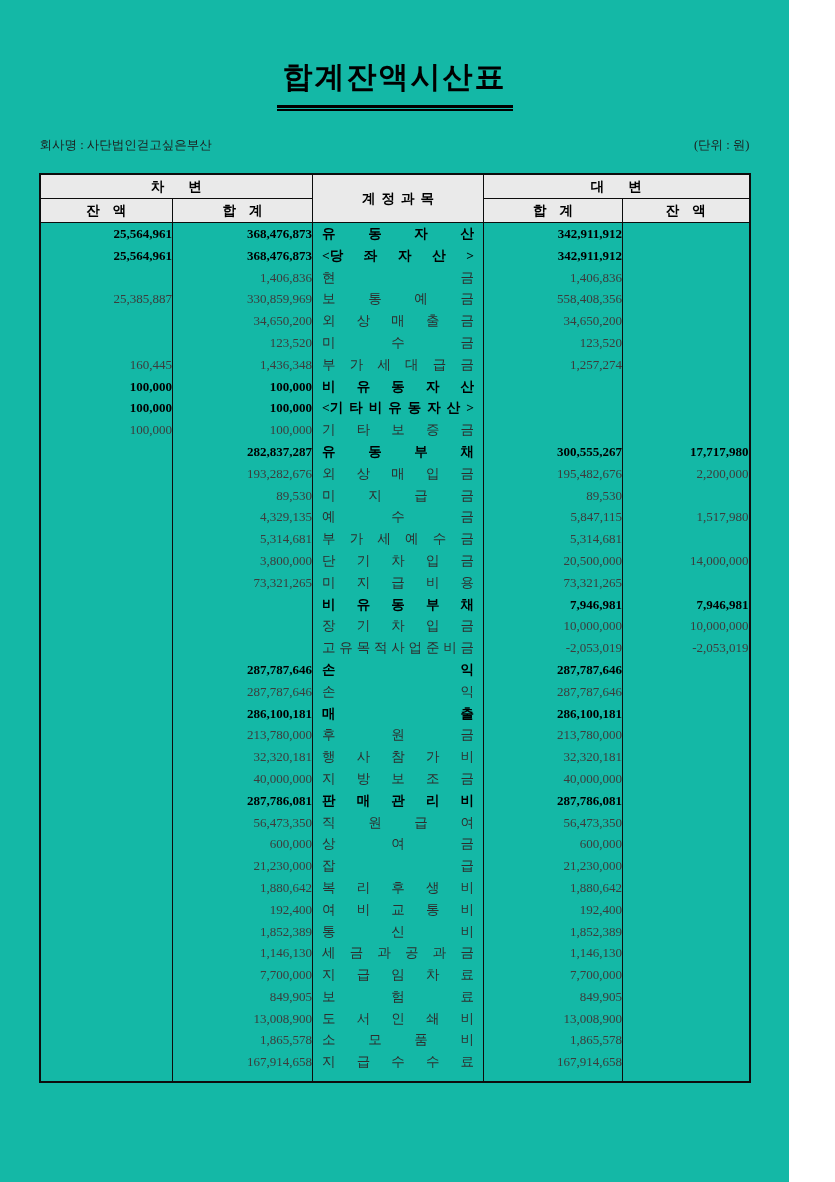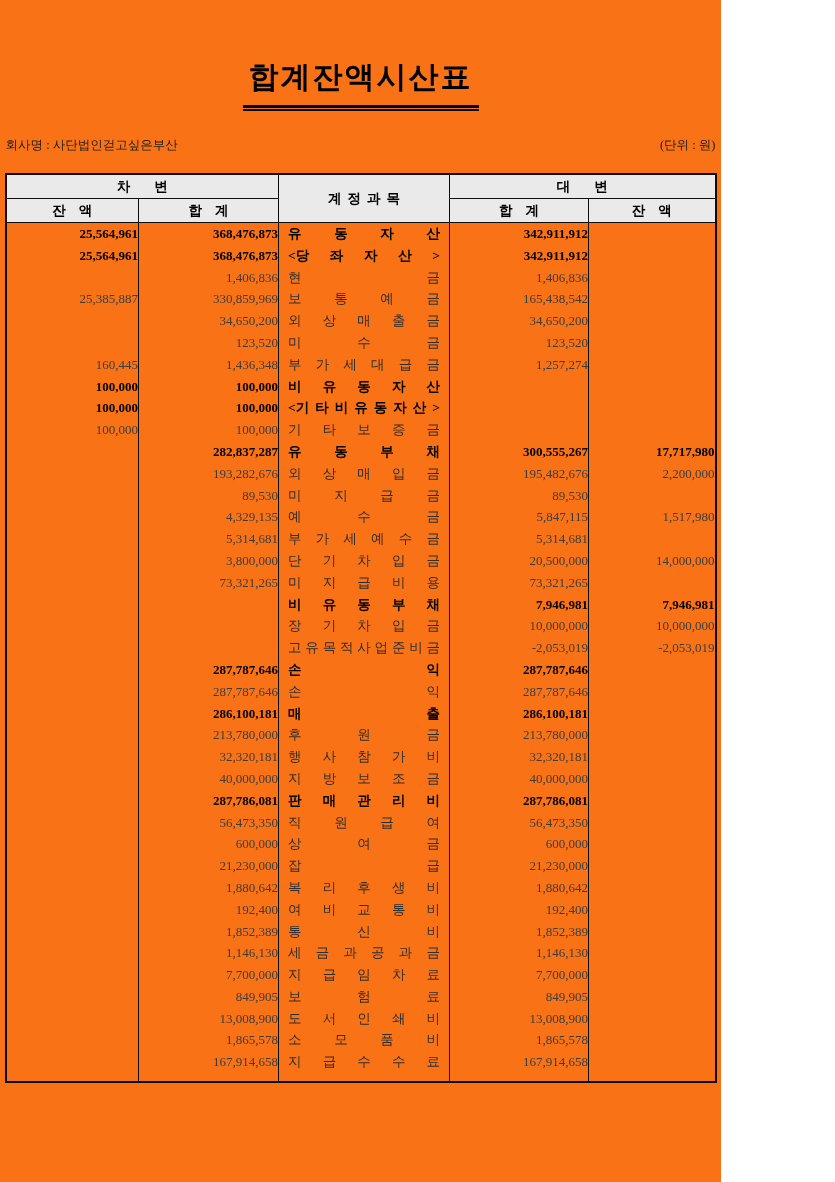--- a/index.html
+++ b/index.html
@@ -1,19 +1,19 @@
 <!DOCTYPE html>
 <html lang="ko"><head>
 <meta charset="utf-8">
 <style>
   html,body { margin:0; padding:0; background:#fff; }
   .page {
     position:relative;
-    width:721px; height:1182px;
-    background:#f97316;
+    width:789px; height:1182px;
+    background:#14b8a6;
     font-family:"Liberation Serif","DejaVu Serif",serif;
     color:#000;
     overflow:hidden;
   }
   
   .title-wrap { text-align:center; padding-top:57px; }
   .doc-title {
     display:inline-block;
     font-size:30px; font-weight:bold; letter-spacing:2px;
     padding:0 6px 7px 6px;
@@ -150,21 +150,21 @@
           <td class="num">25,385,887</td>
           <td class="num">330,859,969</td>
           <td class="acct">
             <div class="nm">
               <span>보</span>
               <span>통</span>
               <span>예</span>
               <span>금</span>
             </div>
           </td>
-          <td class="num">165,438,542</td>
+          <td class="num">558,408,356</td>
           <td class="num"></td>
         </tr>
         <tr>
           <td class="num"></td>
           <td class="num">34,650,200</td>
           <td class="acct">
             <div class="nm">
               <span>외</span>
               <span>상</span>
               <span>매</span>

